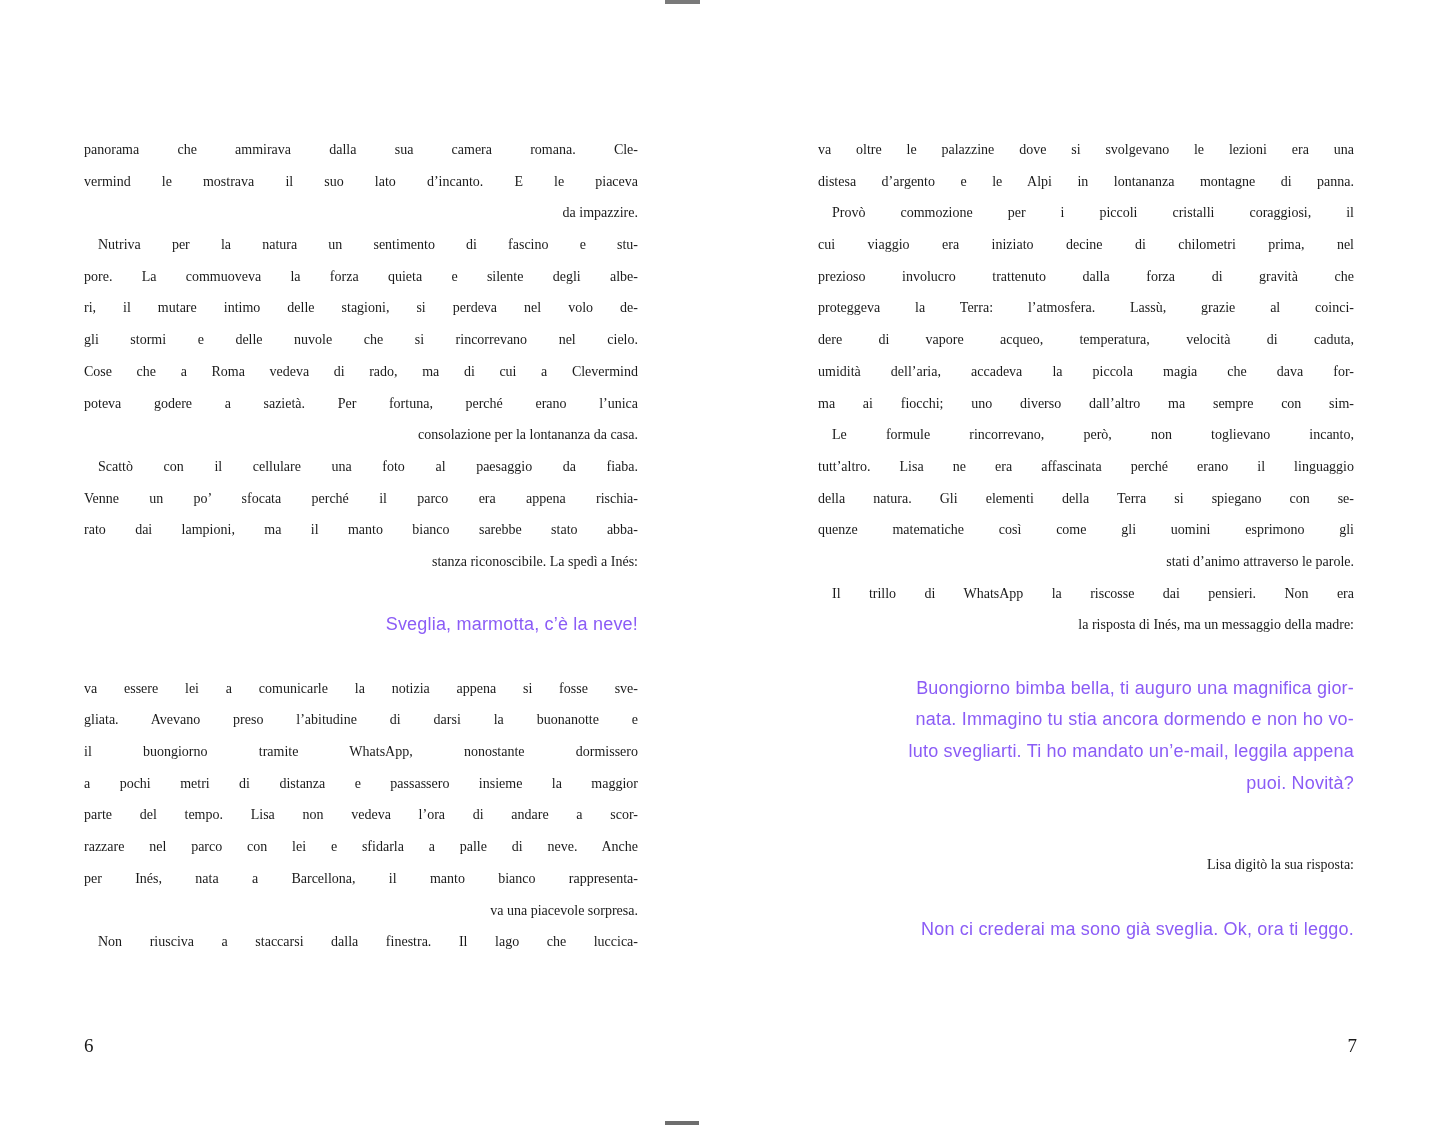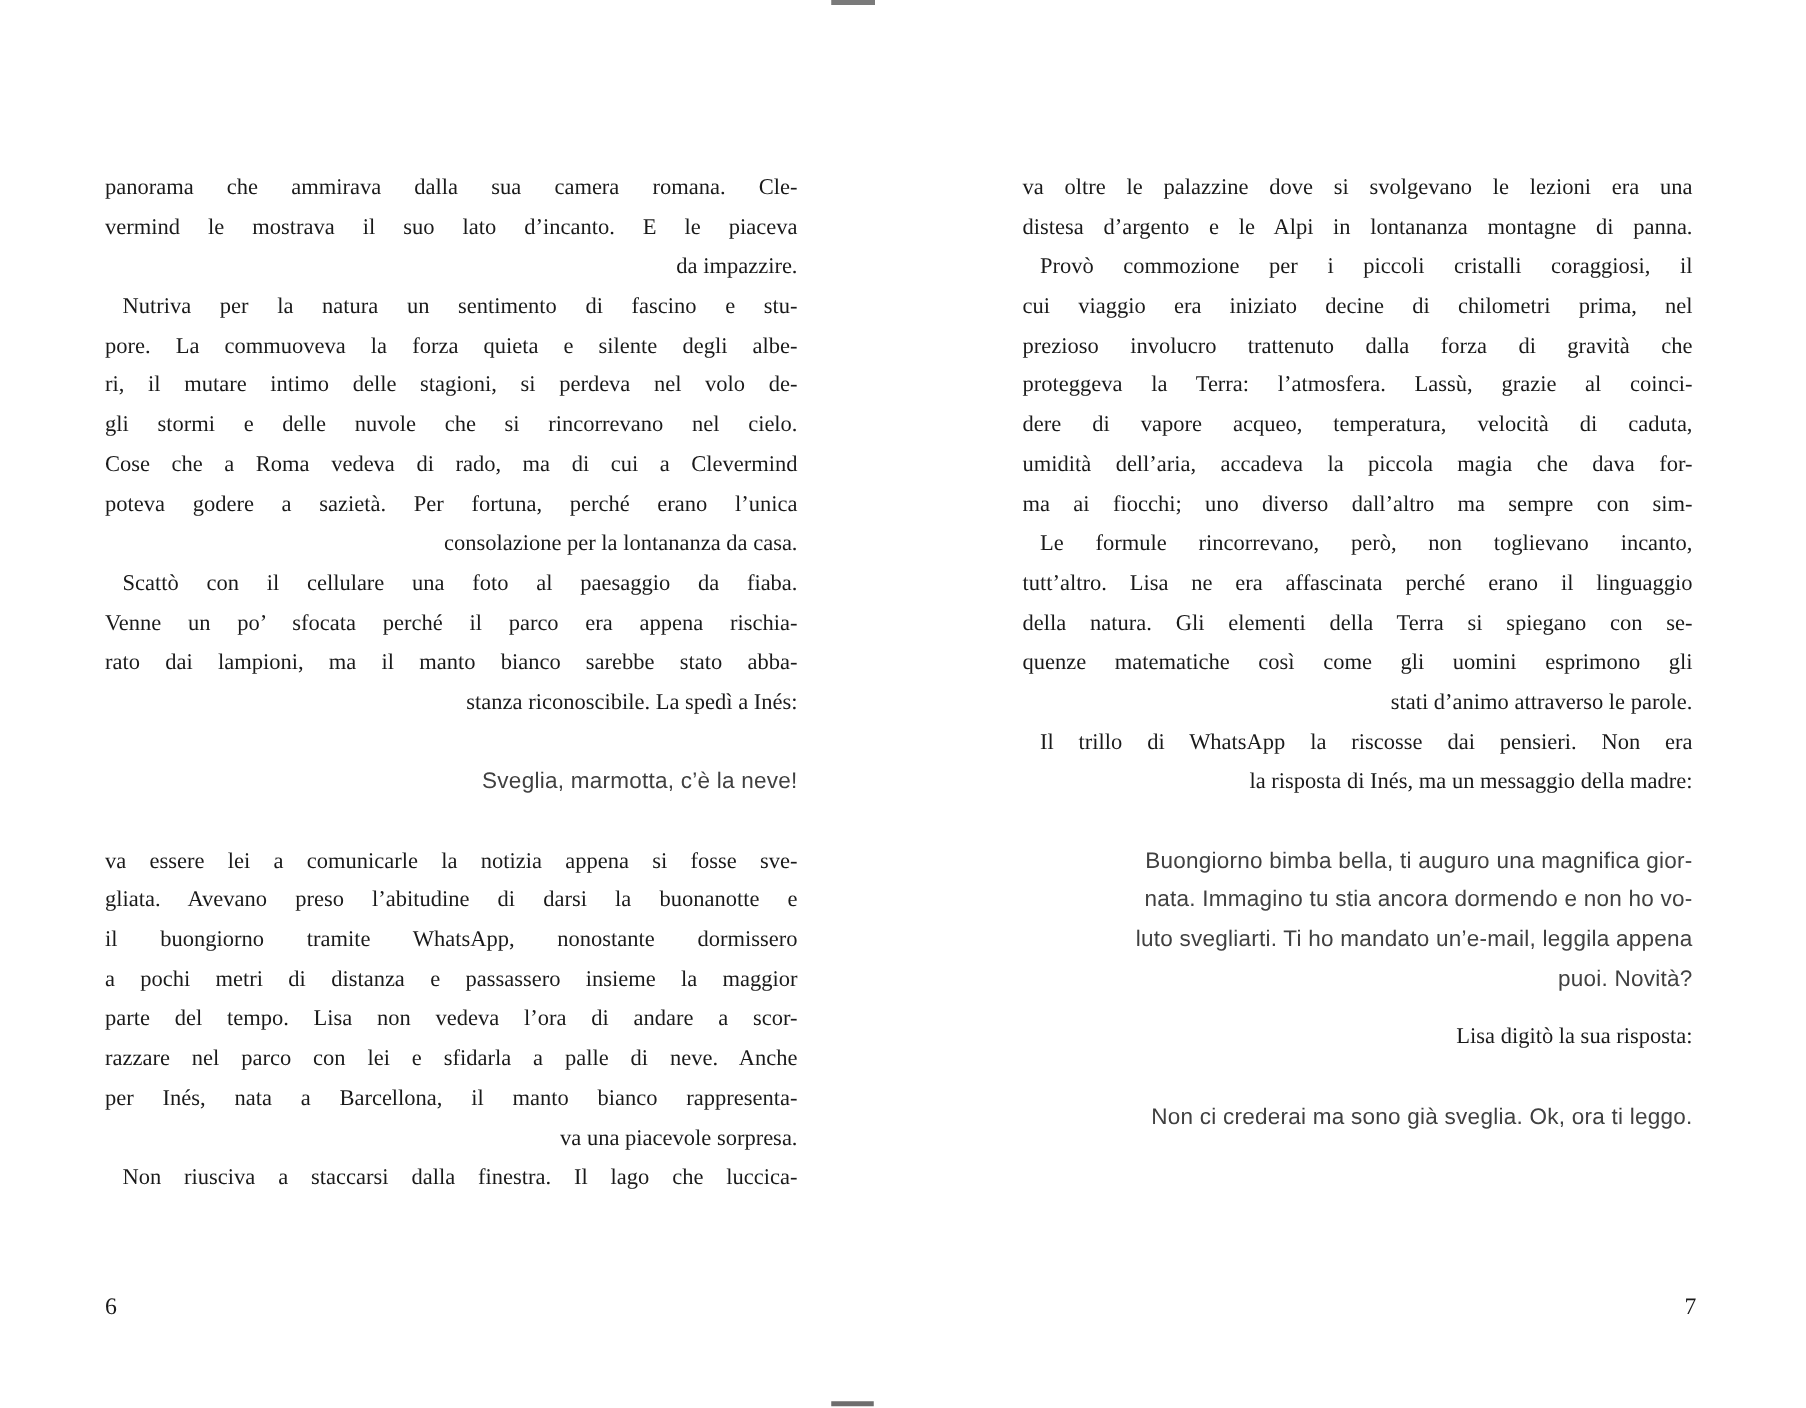--- a/index.html
+++ b/index.html
@@ -22,39 +22,39 @@
   .page-text {
     position: absolute;
     top: 134px;
   }
   .page-text.left  { left: 84px;  width: 554px; }
   .page-text.right { left: 818px; width: 536px; }
 
   .block { margin: 0; }
   .block.body .line {
     font-family: "Liberation Serif", "DejaVu Serif", serif;
-    font-size: 18px;
+    font-size: 14px;
     color: #1a1a1a;
   }
   .line {
     height: 31.7px;
     line-height: 31.7px;
     text-align: right;
   }
   .line.j {
     text-align: justify;
     text-align-last: justify;
   }
   .line.indent { text-indent: 14px; }
 
   .block.message { padding-left: 24px; }
   .block.message .line {
     font-family: "Liberation Sans", "DejaVu Sans", sans-serif;
     font-size: 18px;
-    color: #404040;
+    color: #8b5cf6;
     letter-spacing: 0.2px;
   }
 
   .folio {
     position: absolute;
     top: 1033px;
     font-size: 19px;
     line-height: 26px;
     color: #1a1a1a;
   }
@@ -131,21 +131,21 @@
       <div class="block body">
         <div class="line j indent">Il trillo di WhatsApp la riscosse dai pensieri. Non era</div>
         <div class="line">la risposta di Inés, ma un messaggio della madre:</div>
       </div>
       <div class="block message" style="margin-top: 31.7px;">
         <div class="line">Buongiorno bimba bella, ti auguro una magnifica gior-</div>
         <div class="line">nata. Immagino tu stia ancora dormendo e non ho vo-</div>
         <div class="line">luto svegliarti. Ti ho mandato un’e-mail, leggila appena</div>
         <div class="line">puoi. Novità?</div>
       </div>
-      <div class="block body" style="margin-top: 14px;">
+      <div class="block body" style="margin-top: 50px;">
         <div class="line indent">Lisa digitò la sua risposta:</div>
       </div>
       <div class="block message" style="margin-top: 33px;">
         <div class="line">Non ci crederai ma sono già sveglia. Ok, ora ti leggo.</div>
       </div>
     </div>
 
   <div class="folio left">6</div>
 
   <div class="folio right">7</div>

